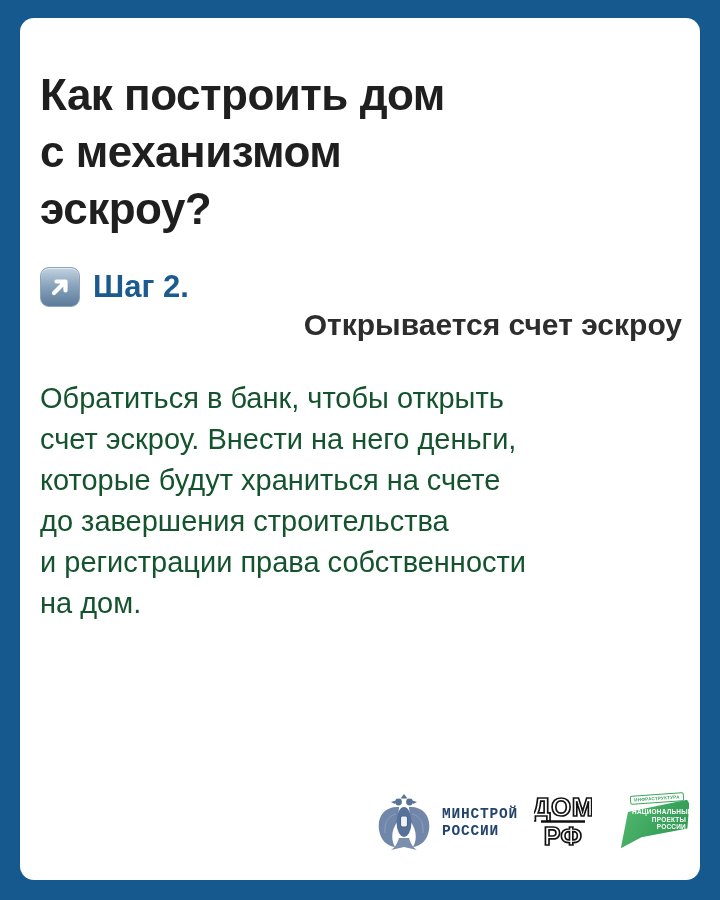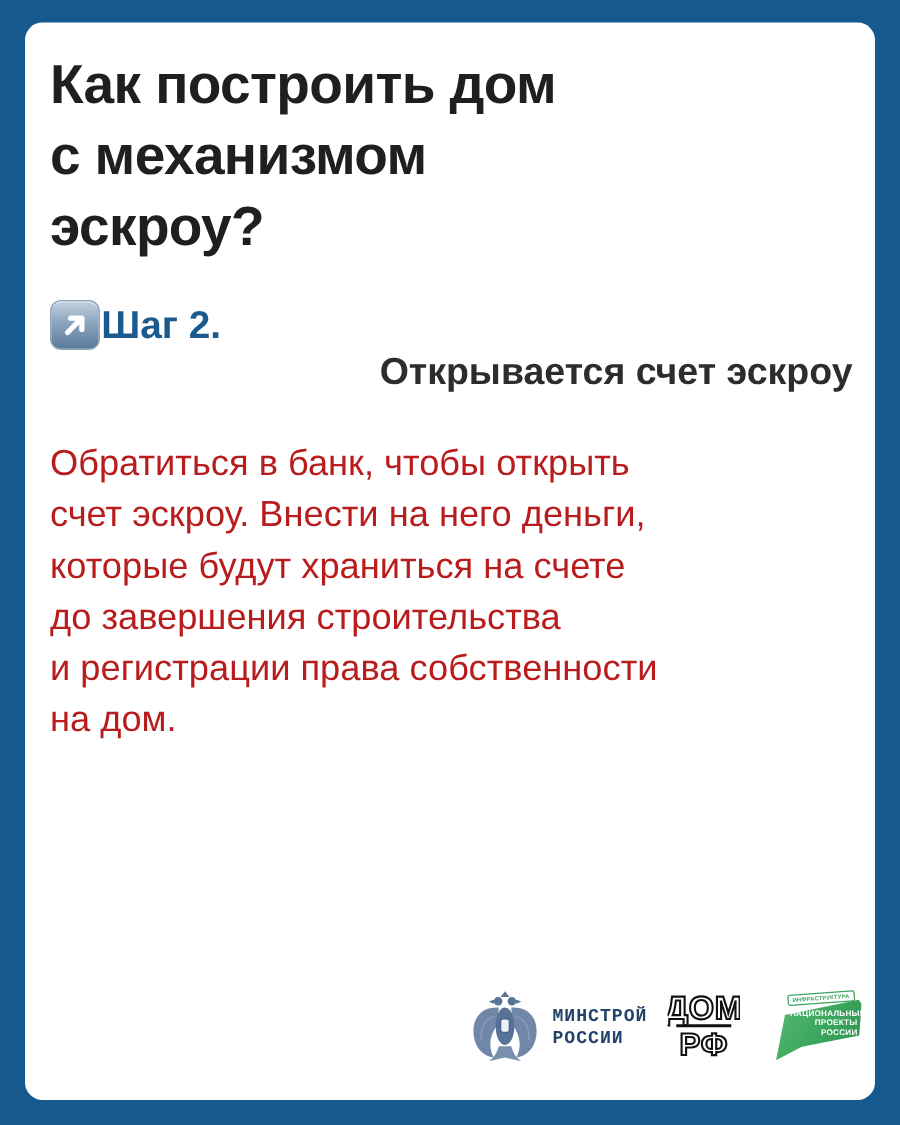--- a/index.html
+++ b/index.html
@@ -8,37 +8,37 @@
     position: relative;
     background: #15598F;
     font-family: "Liberation Sans", sans-serif;
     overflow: hidden;
   }
   .card {
     position: absolute;
     left: 20px; top: 18px; right: 20px; bottom: 20px;
     background: #ffffff;
     border-radius: 14px;
-    padding: 13px 18px 0 20px;
+    padding: 40px 18px 0 20px;
     box-sizing: border-box;
   }
   .title {
     font-size: 44px;
     font-weight: 700;
     color: #1f1f1f;
     line-height: 57px;
     letter-spacing: -0.5px;
     white-space: pre-line;
     margin: 8px 0 0 0;
   }
   .step-row {
     margin-top: 30px;
     display: flex;
     align-items: center;
-    gap: 1px;
+    gap: 13px;
   }
   .step-icon {
     width: 40px; height: 40px;
     border-radius: 9px;
     background: linear-gradient(180deg, #c3d2e0 0%, #8aa5bd 45%, #5a7b9b 100%);
     border: 1px solid #8ea4b8;
     box-shadow: inset 0 1px 0 rgba(255,255,255,0.55);
     display: flex; align-items: center; justify-content: center;
     box-sizing: border-box;
     flex: 0 0 auto;
@@ -51,21 +51,21 @@
   .subtitle {
     margin-top: 1px;
     font-size: 30px;
     font-weight: 700;
     color: #2d2d2d;
     text-align: right;
   }
   .para {
     font-size: 29px;
     line-height: 41px;
-    color: #b91c1c;
+    color: #14532d;
     white-space: pre-line;
     margin: 36px 0 0 0;
   }
   .para.second { margin-top: 29px; }
   .footer {
     position: absolute;
     right: 8px; bottom: 24px;
     display: flex;
     align-items: center;
   }

